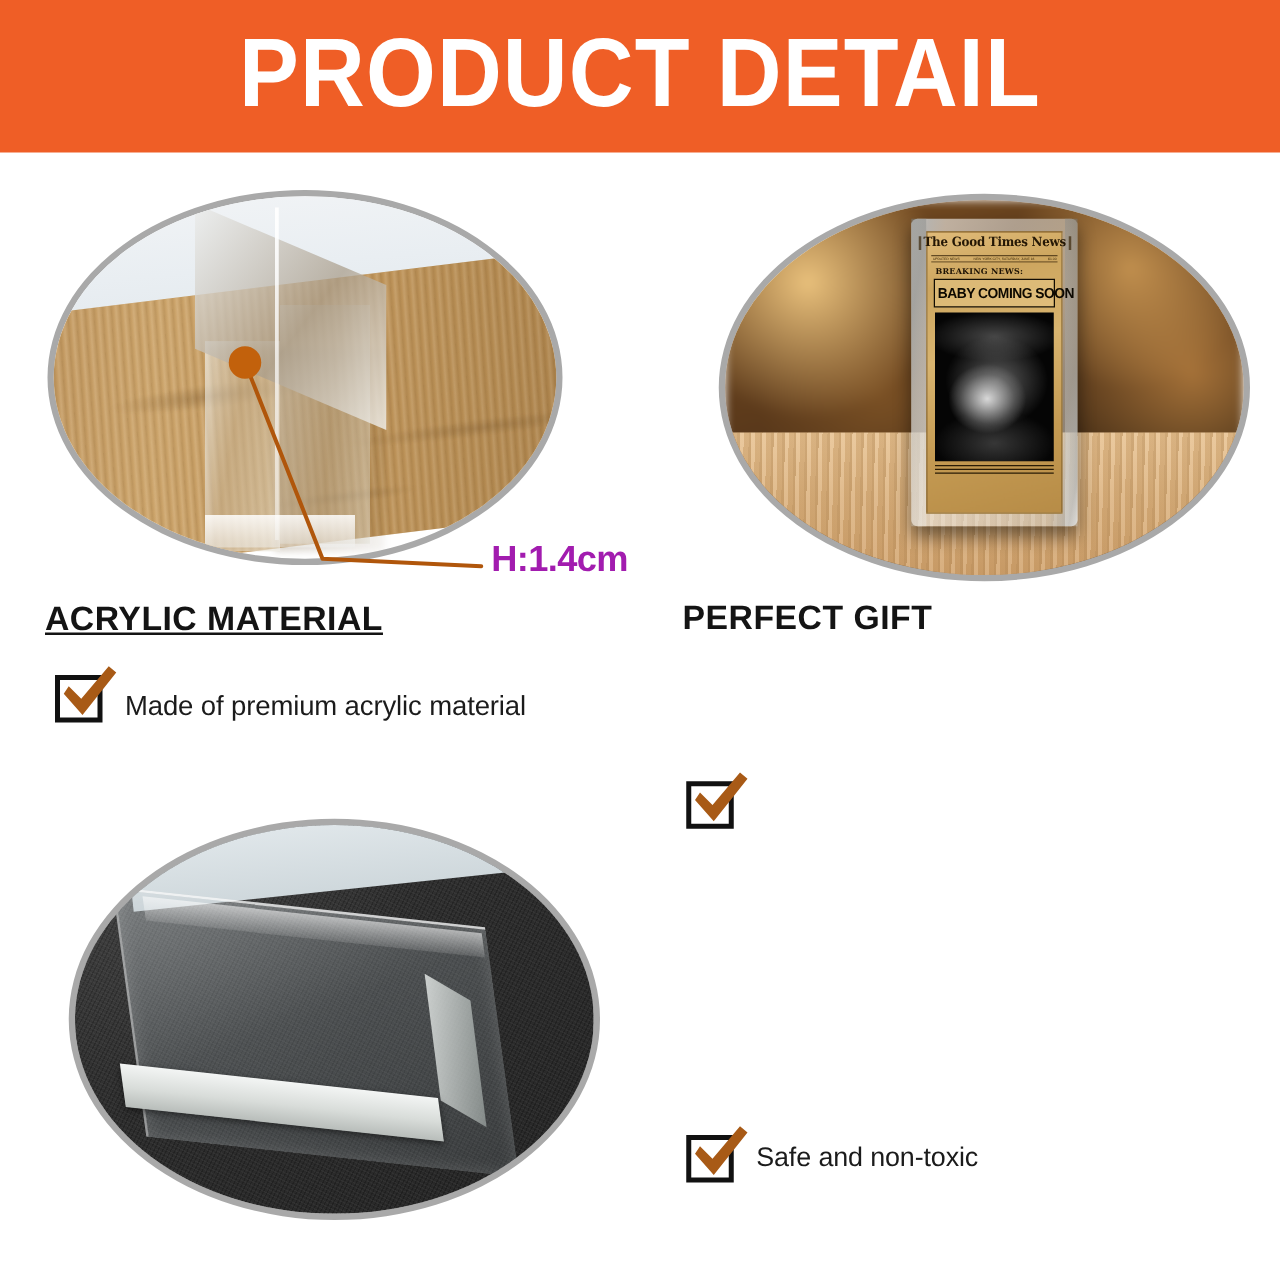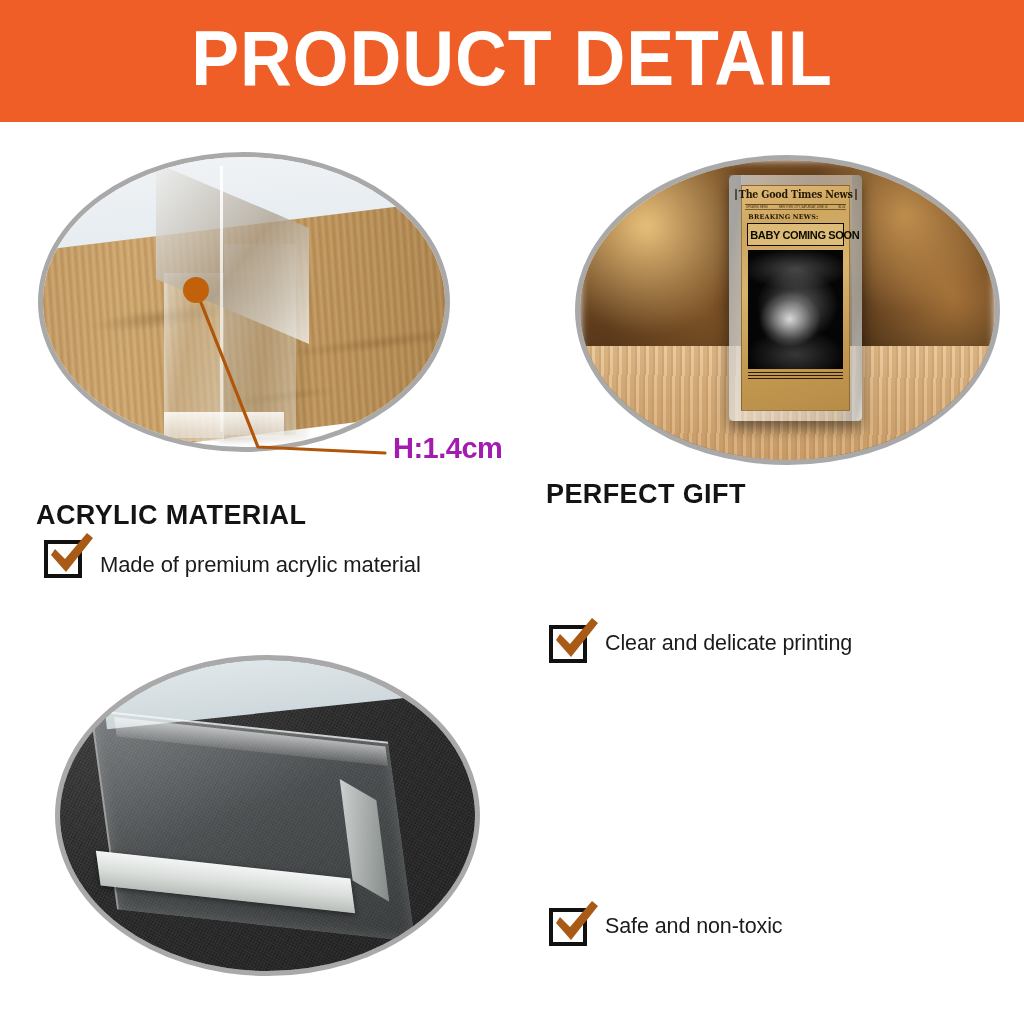--- a/index.html
+++ b/index.html
@@ -229,21 +229,21 @@
     position:absolute;left:393px;top:432px;
     color:#a21caf;font-weight:bold;font-size:29px;letter-spacing:-.5px;
     white-space:nowrap;
   }
 
   
   .section-title{
     position:absolute;font-weight:bold;color:#141414;
     font-size:27px;letter-spacing:.4px;white-space:nowrap;
   }
-  #title-acrylic{left:36px;top:500px;}
+  #title-acrylic{left:36px;top:480px;text-decoration:underline;}
   #title-gift{left:546px;top:479px;}
 
   .bullet{position:absolute;display:flex;align-items:flex-start;}
   .cbox{position:relative;width:38px;height:38px;flex:0 0 38px;}
   .cbox .sq{
     position:absolute;left:0;top:0;width:38px;height:38px;
     border:4px solid #111111;box-sizing:border-box;background:#fff;
   }
   .cbox svg{position:absolute;left:-1px;top:-12px;overflow:visible;}
   .btext{
@@ -348,21 +348,20 @@
   <div class="section-title" id="title-gift">PERFECT GIFT</div>
 
 
   <div class="bullet" id="g2">
     <span class="cbox">
       <span class="sq"></span>
       <svg width="54" height="54" viewBox="0 0 54 54">
         <path d="M8 27 L12 21 L22 31 L44 5 L50 10 L23 44 Z" fill="#a85a16"></path>
       </svg>
     </span>
-    <span class="btext">Clear and delicate printing</span>
   </div>
 
 
 
   <div class="bullet" id="g5">
     <span class="cbox">
       <span class="sq"></span>
       <svg width="54" height="54" viewBox="0 0 54 54">
         <path d="M8 27 L12 21 L22 31 L44 5 L50 10 L23 44 Z" fill="#a85a16"></path>
       </svg>

